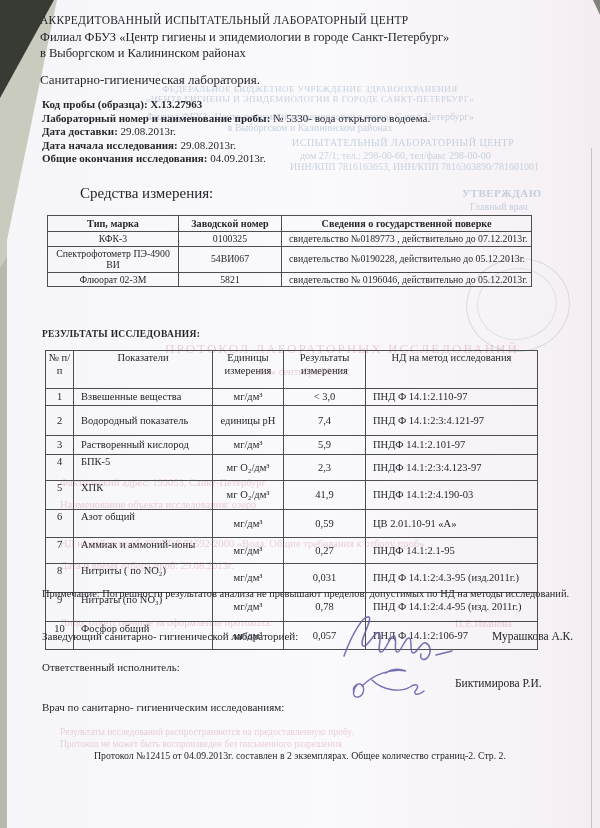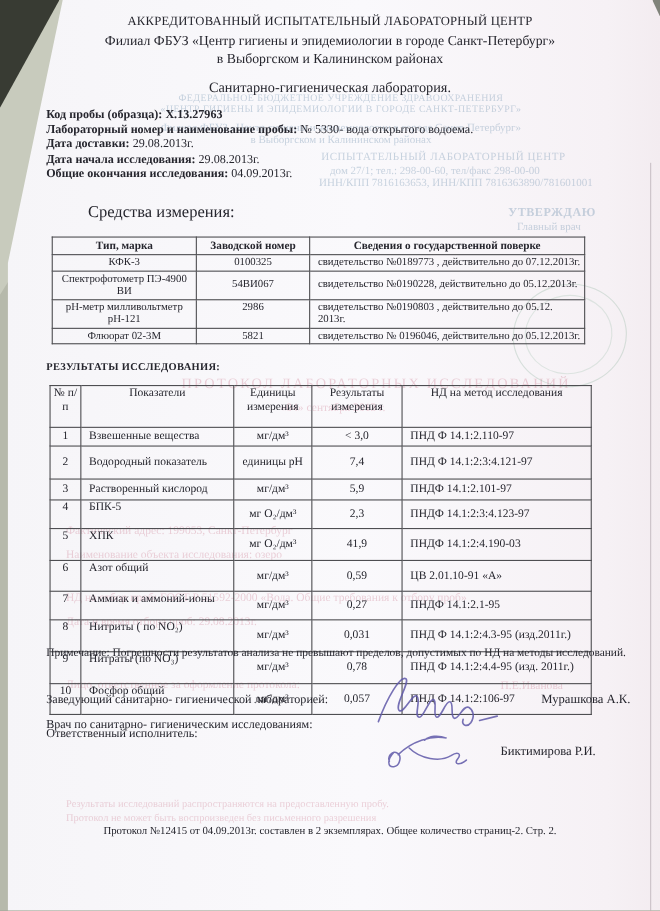--- a/index.html
+++ b/index.html
@@ -43,21 +43,21 @@
   .bt17{top:618px;left:455px;font-size:10.5px;}
   .bt18{top:727px;left:60px;font-size:9.5px;}
   .bt19{top:739px;left:60px;font-size:9.5px;}
   
   .stamp{position:absolute;left:466px;top:258px;width:102px;height:92px;border-radius:50%;
     border:1.5px solid rgba(120,168,140,.26);transform:rotate(-8deg);}
   .stamp-inner{position:absolute;left:10px;top:9px;width:78px;height:70px;border-radius:50%;
     border:1px solid rgba(120,168,140,.20);}
 
   
-  .hline{position:absolute;width:520px;left:40px;text-align:center;}
+  .hline{position:absolute;width:520px;left:40px;text-align:left;}
   .h1{top:14px;font-size:11.5px;letter-spacing:.2px;}
   .h2{top:30px;font-size:12.5px;}
   .h3{top:46px;font-size:12.5px;}
   .h4{top:72px;font-size:13px;}
 
   .info{position:absolute;left:42px;top:98px;font-size:11px;line-height:13.6px;}
   .info b{font-weight:bold;}
 
   .sec-title{position:absolute;left:54px;top:185px;font-size:15px;margin-left:26px;}
 
@@ -88,21 +88,21 @@
   .results tr.r3{height:19px;}  .results tr.r4{height:26px;}
   .results tr.r5{height:29px;}  .results tr.r6{height:28px;}
   .results tr.r7{height:26px;}  .results tr.r8{height:29px;}
   .results tr.r9{height:29px;}  .results tr.r10{height:28px;}
 
   .note{position:absolute;left:42px;top:588px;width:535px;font-size:10.4px;}
 
   .sig-title{position:absolute;font-size:11px;}
   .sig-name{position:absolute;font-size:11.5px;}
   .st1{left:42px;top:630px;} .sn1{left:480px;top:630px;margin-left:12px;}
-  .st2{left:42px;top:661px;} .st3{left:42px;top:653px;} .sn2{left:455px;top:677px;}
+  .st2{left:42px;top:661px;} .st3{left:42px;top:701px;} .sn2{left:455px;top:677px;}
   .sig-svg{position:absolute;pointer-events:none;}
   .sig1{left:338px;top:606px;} .sig2{left:344px;top:658px;}
 
   .footer{position:absolute;left:40px;top:750px;width:520px;text-align:center;font-size:9.8px;}
 </style>
 </head>
 <body>
 
 <div class="canvas">
   <div class="bg-wedge"></div>
@@ -168,25 +168,20 @@
         <td>КФК-3</td>
         <td>0100325</td>
         <td class="v">свидетельство №0189773 , действительно до 07.12.2013г.</td>
       </tr>
       <tr>
         <td>Спектрофотометр ПЭ-4900 ВИ</td>
         <td>54ВИ067</td>
         <td class="v">свидетельство №0190228, действительно до 05.12.2013г.</td>
       </tr>
       <tr>
-        <td>рН-метр милливольтметр рН-121</td>
-        <td style="vertical-align:top">2986</td>
-        <td class="v">свидетельство №0190803 , действительно до 05.12. 2013г.</td>
-      </tr>
-      <tr>
         <td>Флюорат 02-3М</td>
         <td>5821</td>
         <td class="v">свидетельство № 0196046, действительно до 05.12.2013г.</td>
       </tr>
     </tbody>
       </table>
 
     <div class="res-title">РЕЗУЛЬТАТЫ  ИССЛЕДОВАНИЯ:</div>
 
     <table class="results">

